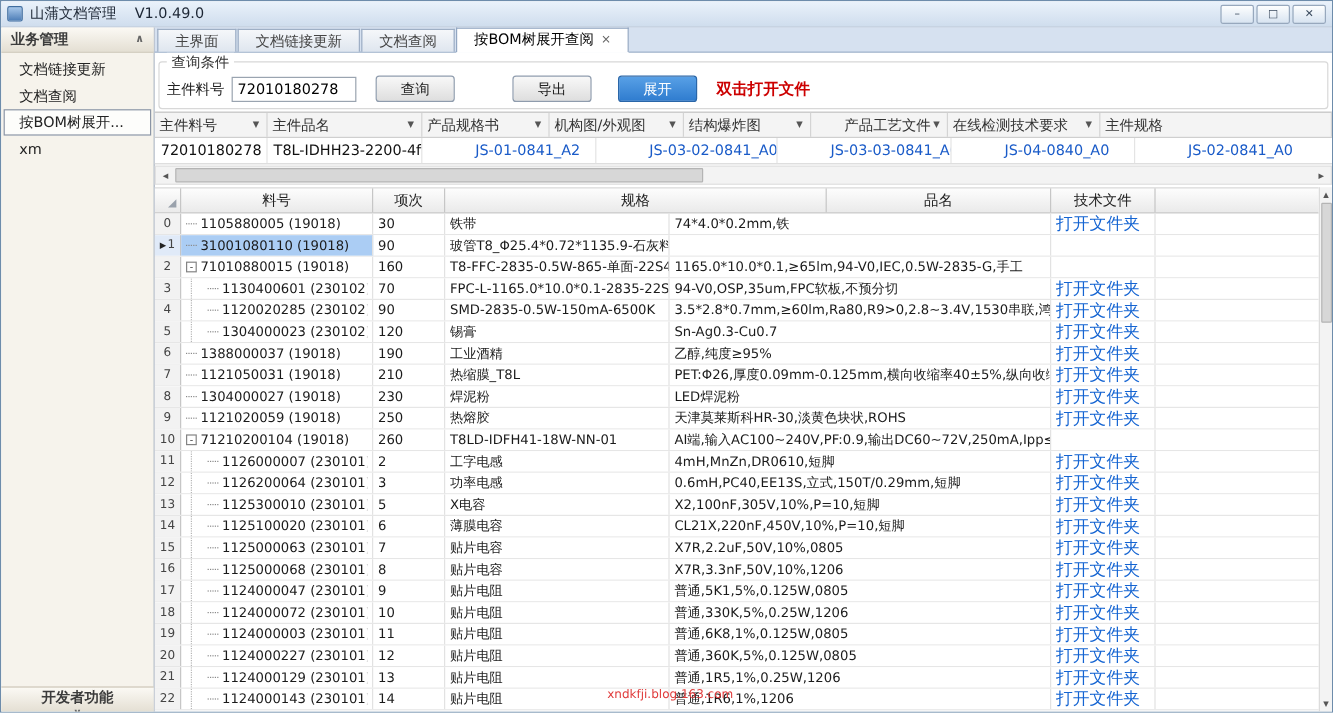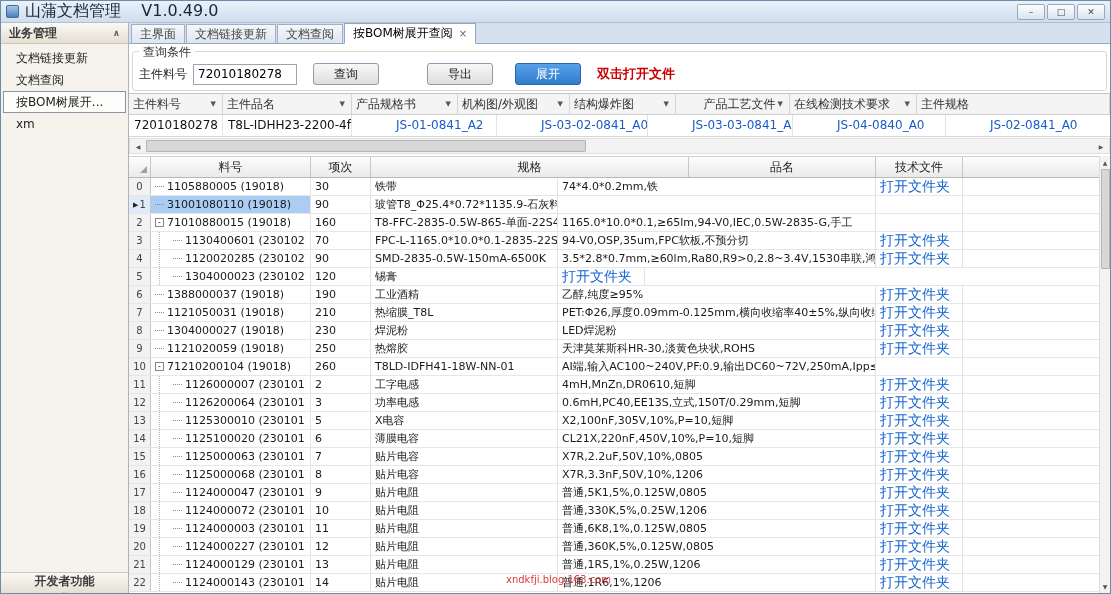--- a/index.html
+++ b/index.html
@@ -5,21 +5,21 @@
   * { margin:0; padding:0; box-sizing:border-box; }
   html,body { width:1111px; height:594px; font-family:"DejaVu Sans","Liberation Sans",sans-serif; font-size:12px; background:#fff; }
   .window { position:relative; width:1111px; height:594px; overflow:hidden; background:#fff; border:1px solid #6d8cab; }
 
   
   .titlebar { position:absolute; left:0; top:0; width:100%; height:22px;
     background:linear-gradient(#eaf2fb,#cfdded); border-bottom:1px solid #aebfd4;
     display:flex; align-items:center; padding:0 5px; }
   .title-icon { width:13px; height:13px; margin-right:6px; border-radius:2px;
     background:linear-gradient(#a8c8ea,#4f7fb8); border:1px solid #3f6d9f; }
-  .title-text { font-size:16px; color:#1c2634; white-space:pre; }
+  .title-text { font-size:12px; color:#1c2634; white-space:pre; }
   .win-buttons { margin-left:auto; display:flex; gap:2px; }
   .win-btn { width:28px; height:16px; border:1px solid #97a8bd; border-radius:2px;
     background:linear-gradient(#fdfefe,#d8e4f1); display:flex; align-items:center; justify-content:center;
     font-size:9px; color:#3a4a5e; cursor:default; }
 
   
   .sidebar { position:absolute; left:0; top:22px; bottom:0; width:128px;
     background:#f6f3ec; border-right:1px solid #a8b4c4; }
   .sidebar-header, .sidebar-footer { height:21px; display:flex; align-items:center; justify-content:space-between;
     padding:0 8px; background:linear-gradient(#fbf9f4,#e4dfd3); border-bottom:1px solid #cdc7b8;
@@ -27,21 +27,21 @@
   .sidebar-footer { position:absolute; bottom:0; left:0; right:0; border-top:1px solid #cdc7b8; border-bottom:none;flex-direction:column; }
   .chev { font-size:9px; color:#666; }
   .sidebar-items { padding-top:3px; }
   .side-item { height:22px; line-height:20px; margin:0 2px; padding-left:12px;
     border:1px solid transparent; color:#222; font-size:12px; cursor:default; }
   .side-item.selected { border-color:#8a94a5; background:#fdfdfb; }
 
   
   .tabstrip { position:absolute; left:128px; top:22px; right:0; height:21px;
     background:#d6e1f0; border-bottom:1px solid #93a7c2; display:flex; align-items:flex-end; padding-left:2px; }
-  .tab { height:19px; display:flex; align-items:center; gap:6px; padding:0 8px; margin-right:1px;
+  .tab { height:19px; display:flex; align-items:center; gap:6px; padding:0 14px; margin-right:1px;
     background:linear-gradient(#f5f7fa,#dfe6ef); border:1px solid #9fafc5; border-bottom:none;
     font-size:12px; color:#444; white-space:nowrap; }
   .tab.active { height:21px; background:#fff; color:#000; margin-bottom:-1px; z-index:2;
     border:1px solid #93a7c2; border-bottom:1px solid #fff; }
   .tab-close { color:#666; font-size:10px; }
 
   
   .query-panel { position:absolute; left:128px; top:43px; right:0; height:49px; background:#fff; }
   .groupbox { position:absolute; left:3px; top:7px; right:3px; bottom:2px;
     border:1px solid #d8d8d8; border-radius:3px; }
@@ -323,20 +323,21 @@
           <div class="g-rowhead">
             <span>5</span>
           </div>
           <div class="g-cell c-part">
             <span class="treeindent"></span>
             <span class="treedash"></span>
             <span class="part-text">1304000023 (230102)</span>
           </div>
           <div class="g-cell c-item">120</div>
           <div class="g-cell c-name">锡膏</div>
+          <div class="g-cell c-spec">Sn-Ag0.3-Cu0.7</div>
           <div class="g-cell c-file">
             <span class="folder-link">打开文件夹</span>
           </div>
           <div class="g-cell c-fill"></div>
         </div>
         <div class="grid-row">
           <div class="g-rowhead">
             <span>6</span>
           </div>
           <div class="g-cell c-part">

